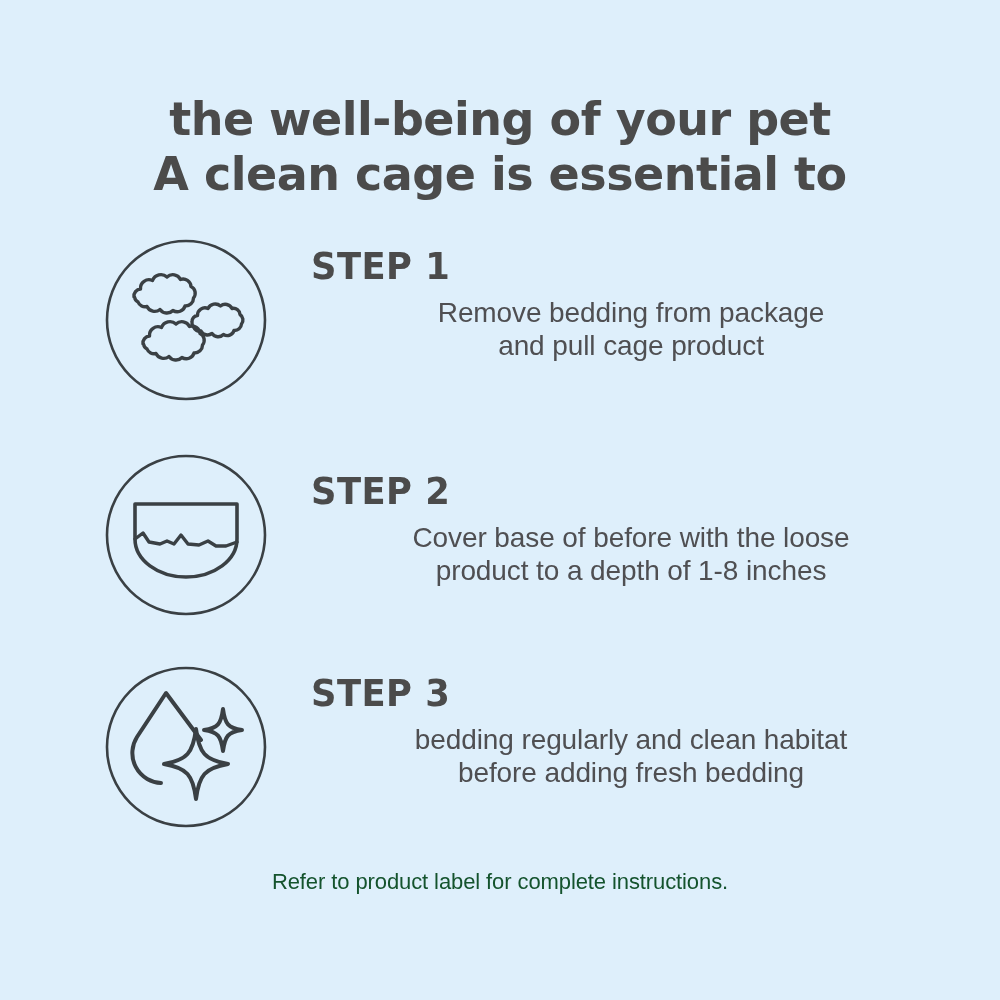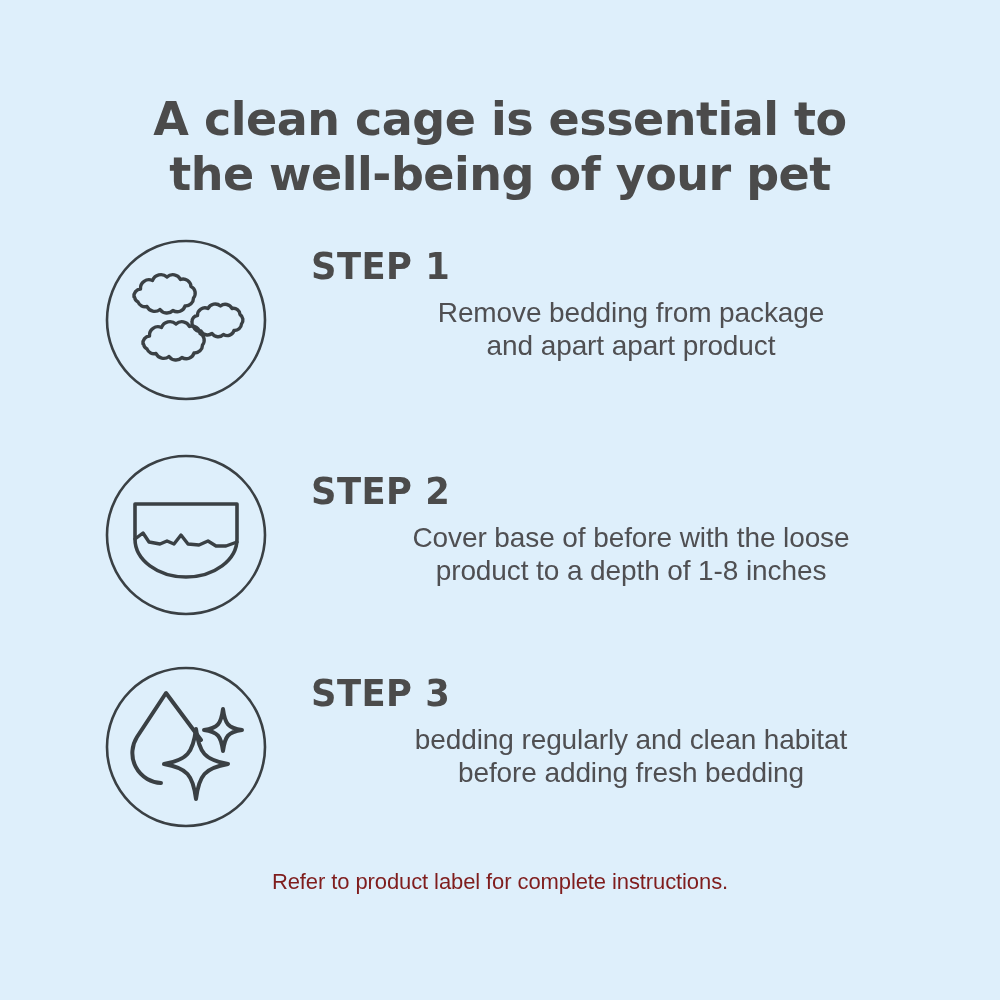--- a/index.html
+++ b/index.html
@@ -105,35 +105,35 @@
   .row-2 .step-text { top: 18px; }
   .row-3 .step-text { top: 8px; }
 
   
   .footer-note {
     position: absolute;
     top: 869px;
     left: 0;
     width: 1000px;
     text-align: center;
-    color: #7f1d1d;
+    color: #14532d;
     font-family: "Liberation Sans", sans-serif;
     font-size: 22px;
     line-height: 26px;
     letter-spacing: -0.1px;
   }
 </style>
 </head>
 <body>
 
 <div class="poster">
 
   <div class="title">
+    <span class="title-line">the well-being of your pet</span>
     <span class="title-line">A clean cage is essential to</span>
-    <span class="title-line">the well-being of your pet</span>
   </div>
 
   <div class="steps">
 
     <div class="step-row row-1">
       <div class="icon-wrap">
         <svg viewBox="0 0 164 164" xmlns="http://www.w3.org/2000/svg">
           <circle cx="82" cy="82" r="79" fill="none" stroke="#3a4044" stroke-width="2.6"></circle>
 
           <path d="M30 59
@@ -179,21 +179,21 @@
                    a8.5 8.5 0 0 1 -13 -3
                    a7.5 7.5 0 0 1 -9 -4.5
                    a7 7 0 0 1 -3.5 -5
                    Z" fill="none" stroke="#3a4044" stroke-width="3.4" stroke-linejoin="round"></path>
         </svg>
       </div>
       <div class="step-text">
         <div class="step-heading">STEP 1</div>
         <div class="step-body">
           <span class="ln">Remove bedding from package</span>
-          <span class="ln">and apart apart product</span>
+          <span class="ln">and pull cage product</span>
         </div>
       </div>
     </div>
 
     <div class="step-row row-2">
       <div class="icon-wrap">
         <svg viewBox="0 0 164 164" xmlns="http://www.w3.org/2000/svg">
           <circle cx="82" cy="82" r="79" fill="none" stroke="#3a4044" stroke-width="2.6"></circle>
 
           <path d="M31 51 L133 51 L133 86

